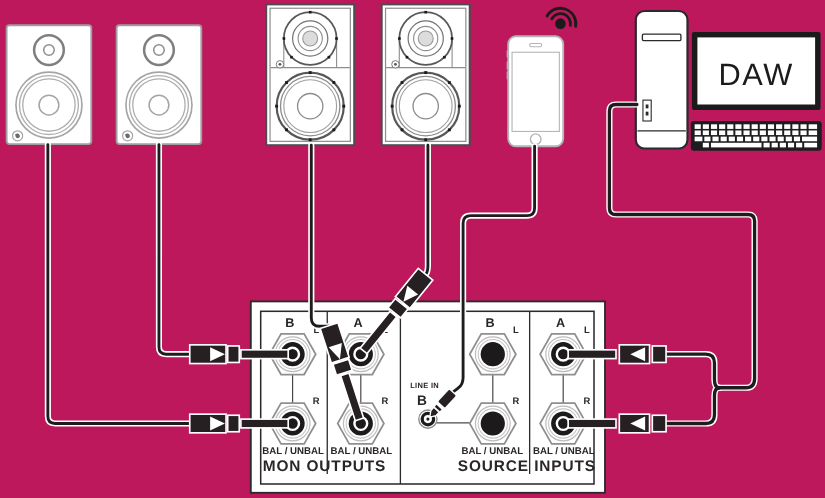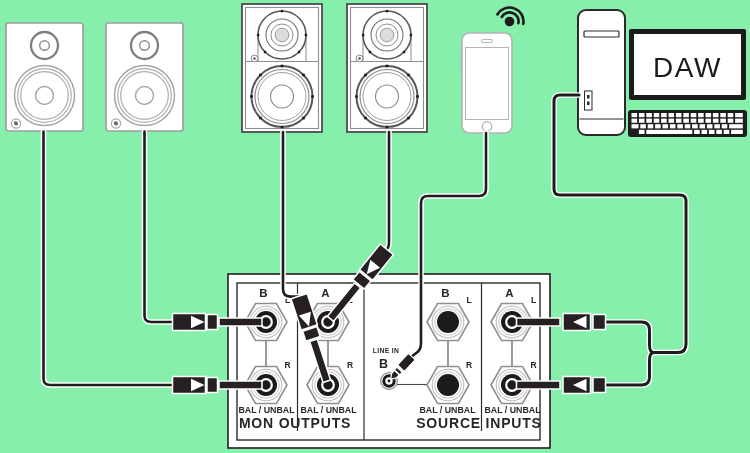--- a/index.html
+++ b/index.html
@@ -1,16 +1,16 @@
 <!DOCTYPE html>
 <html><head>
 <meta charset="utf-8">
 <style>
   html,body{margin:0;padding:0;background:#fff;}
-  #stage{position:relative;width:750px;height:453px;background:#86efac;overflow:hidden;
+  #stage{position:relative;width:750px;height:453px;background:#be185d;overflow:hidden;
          font-family:"Liberation Sans", sans-serif;}
   svg{position:absolute;left:0;top:0;}
   text{font-family:"Liberation Sans", sans-serif;}
   .lbl{font-weight:bold;fill:#2a2628;}
 </style>
 </head>
 <body>
 
 <div id="stage">
 <svg width="750" height="453" viewBox="0 0 750 453">

